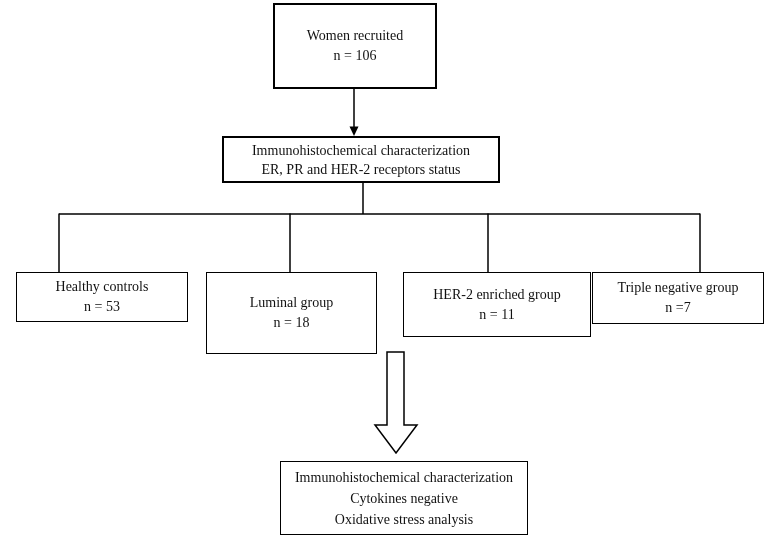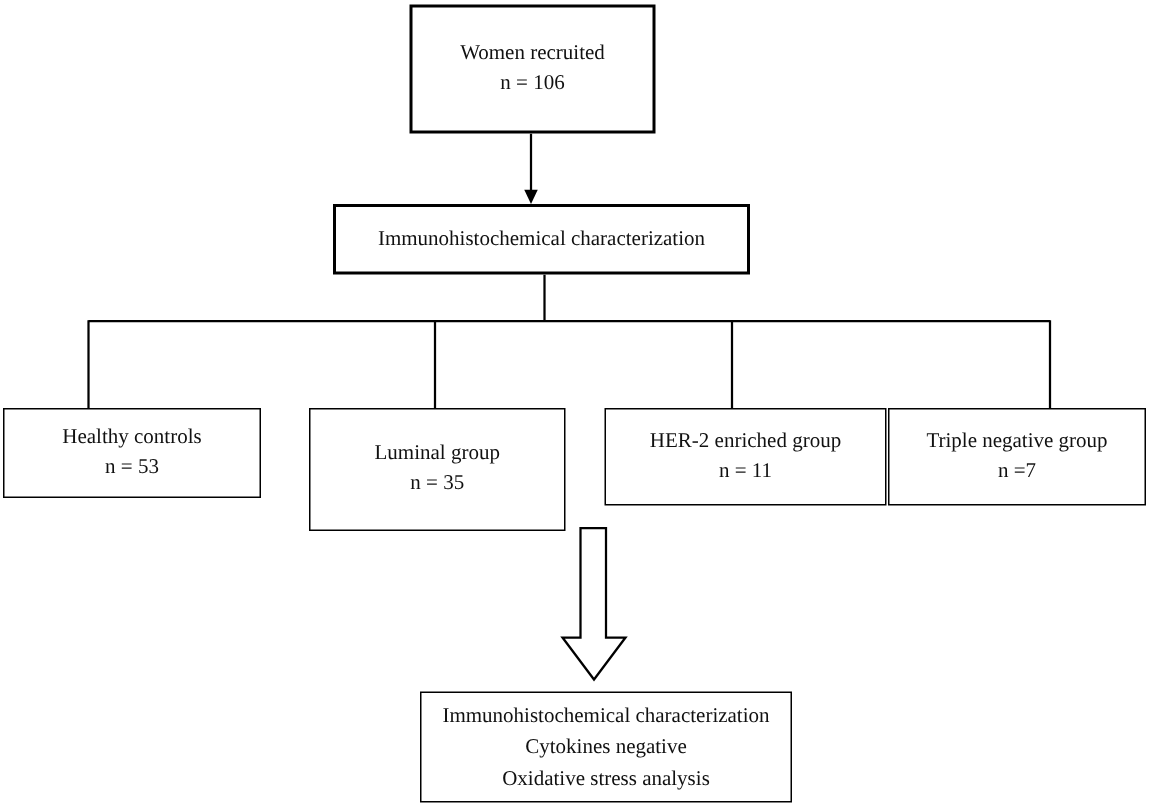--- a/index.html
+++ b/index.html
@@ -38,24 +38,24 @@
   }
   .box-recruited {
     left: 273px; top: 3px; width: 164px; height: 86px;
     border-width: 2px;
   }
   .box-characterization {
     left: 222px; top: 136px; width: 278px; height: 47px;
     border-width: 2px;
     line-height: 19px;
   }
-  .box-g0 { left: 2px;   top: 272px; width: 172px; height: 60px; }
+  .box-g0 { left: 16px;   top: 272px; width: 172px; height: 50px; }
   .box-g1 { left: 206px; top: 272px; width: 171px; height: 82px; }
   .box-g2 { left: 403px; top: 272px; width: 188px; height: 65px; }
-  .box-g3 { left: 592px; top: 272px; width: 172px; height: 65px; }
+  .box-g3 { left: 592px; top: 272px; width: 172px; height: 52px; }
   .box-outcome {
     left: 280px; top: 461px; width: 248px; height: 74px;
     line-height: 21px;
   }
   .line { white-space: nowrap; }
 </style>
 </head>
 <body>
 
 <div id="canvas">
@@ -77,30 +77,31 @@
     <polygon points="387,352 404,352 404,425 417,425 396,453 375,425 387,425" fill="#ffffff" stroke="#000000" stroke-width="1.5" stroke-linejoin="miter"></polygon>
   </svg>
 
   <div class="box box-recruited">
     <div class="line">Women recruited</div>
     <div class="line">n = 106</div>
   </div>
 
   <div class="box box-characterization">
     <div class="line">Immunohistochemical characterization</div>
+    <div class="line">ER, PR and HER-2 receptors status</div>
   </div>
 
   <div class="box box-g0">
     <div class="line">Healthy controls</div>
     <div class="line">n = 53</div>
   </div>
 
   <div class="box box-g1">
     <div class="line">Luminal group</div>
-    <div class="line">n = 35</div>
+    <div class="line">n = 18</div>
   </div>
 
   <div class="box box-g2">
     <div class="line">HER-2 enriched group</div>
     <div class="line">n = 11</div>
   </div>
 
   <div class="box box-g3">
     <div class="line">Triple negative group</div>
     <div class="line">n =7</div>

